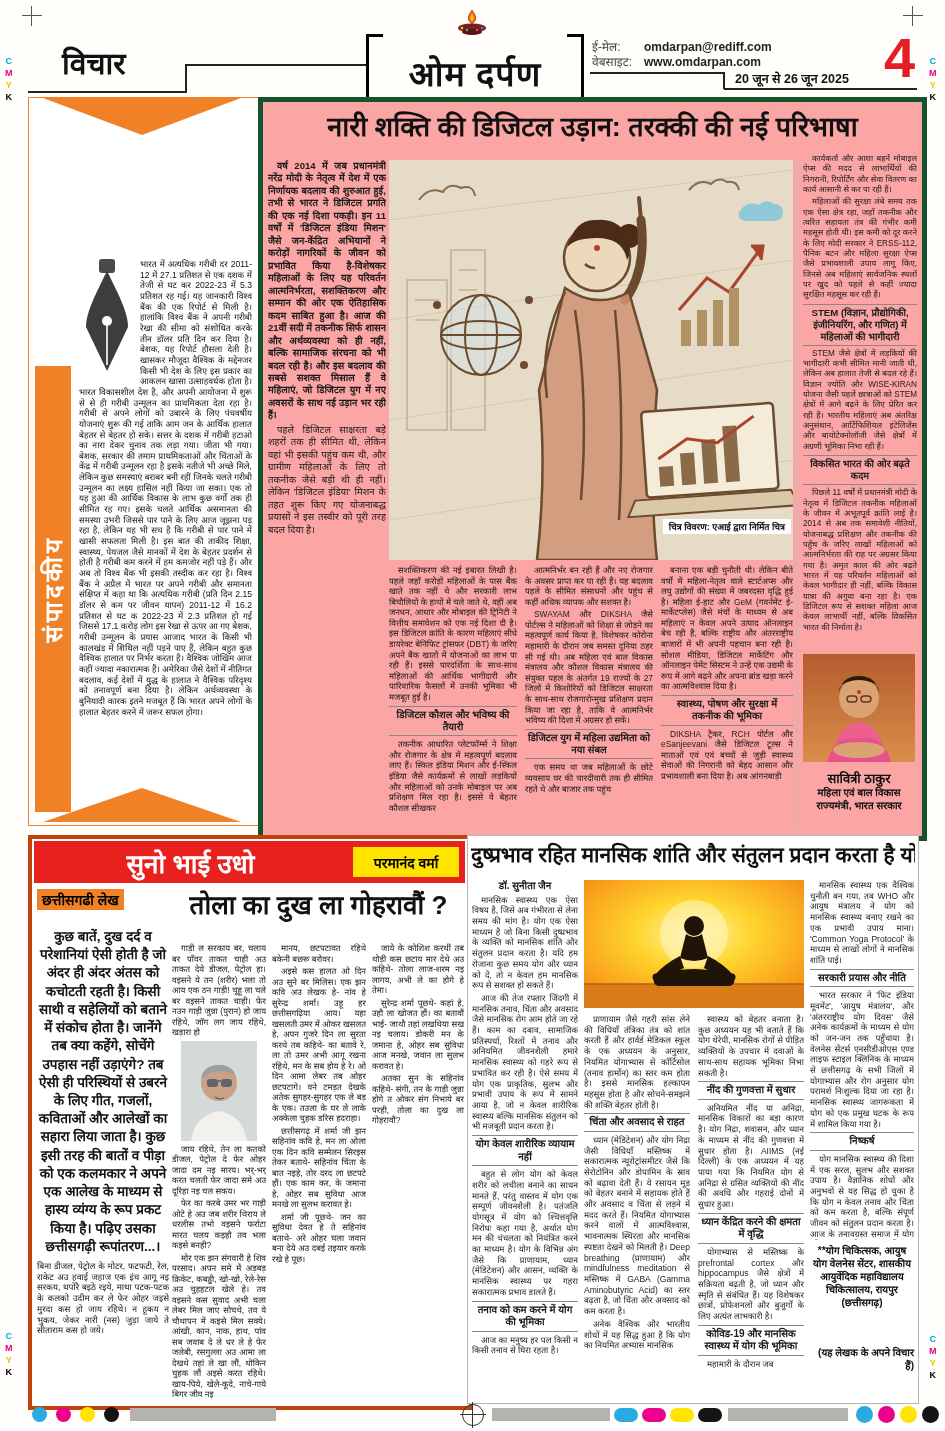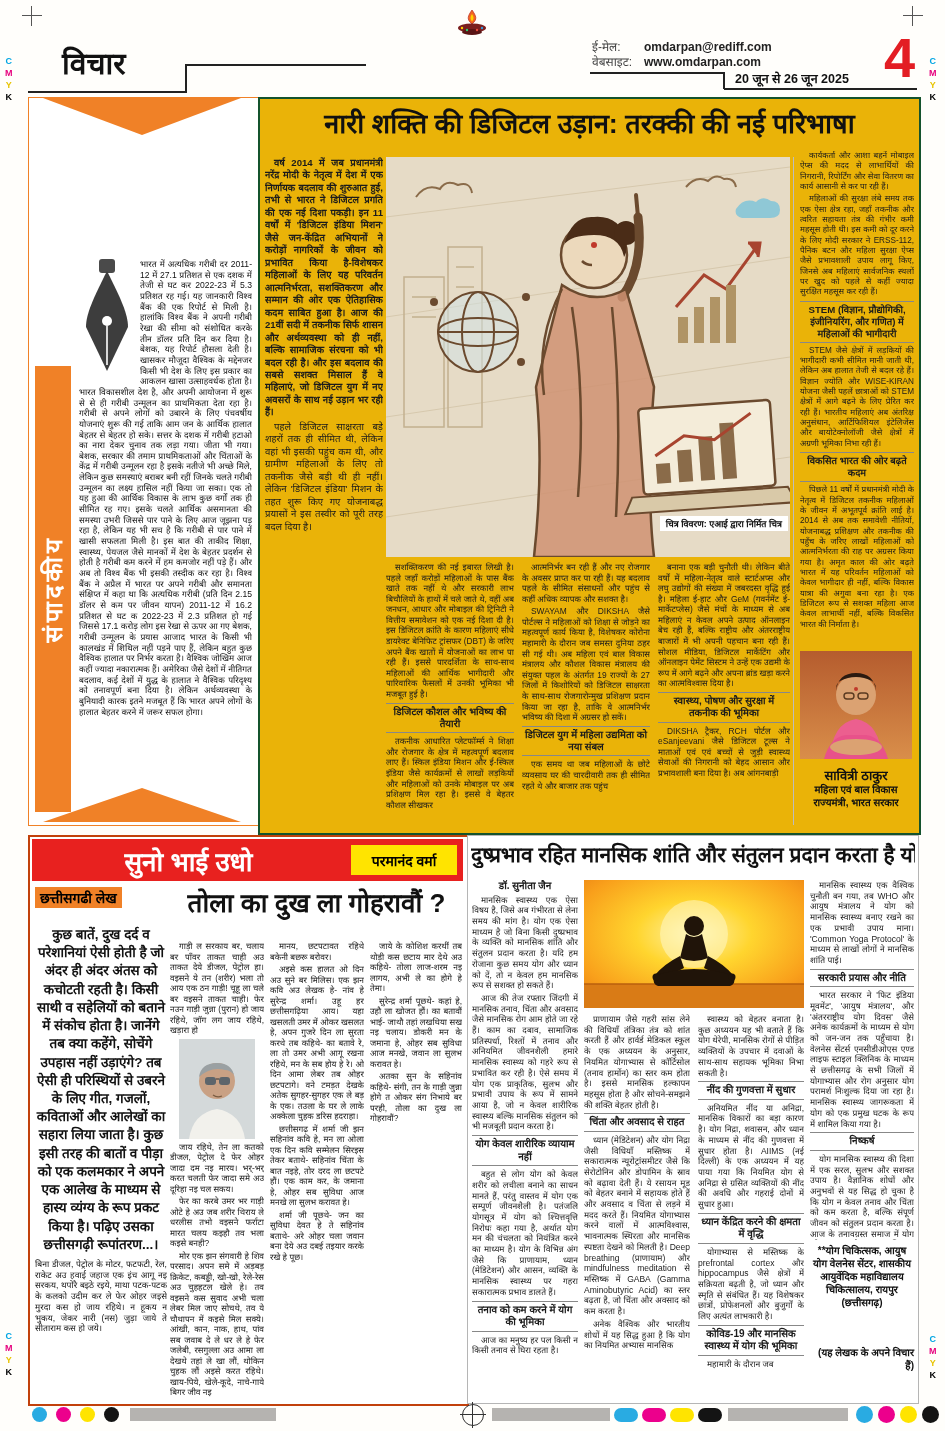--- a/index.html
+++ b/index.html
@@ -42,30 +42,30 @@
   
   .edit-box{left:28px;top:97px;width:229px;height:727px;border:1.5px solid #f08127;background:#fff;}
   .tri-down{left:14px;top:0;width:0;height:0;border-left:99px solid transparent;border-right:99px solid transparent;border-top:37px solid #f08127;}
   .tri-up{left:14px;bottom:3px;width:0;height:0;border-left:99px solid transparent;border-right:99px solid transparent;border-bottom:34px solid #f08127;}
   .edit-head{left:38px;top:38px;width:182px;text-align:right;font-size:27px;font-weight:800;line-height:1.28;}
   .edit-kicker{left:6px;top:268px;width:36px;height:446px;background:#f08127;display:flex;align-items:center;justify-content:center;}
   .edit-kicker span{writing-mode:vertical-rl;transform:rotate(180deg);color:#fff;font-size:24px;font-weight:800;letter-spacing:4px;}
   .edit-body{left:50px;top:150px;width:173px;height:534px;font-size:8.6px;line-height:1.24;text-align:justify;overflow:hidden;margin-top:11px;}
   .pen-float{float:left;width:56px;height:116px;margin:0 5px 3px 0;}
   
-  .lead-box{left:258px;top:97px;width:659px;height:734px;border:2px solid #14532d;background:#eab308;}
+  .lead-box{left:258px;top:97px;width:659px;height:734px;border:5px solid #14532d;background:#fca5a5;}
   .lead-head{left:4px;top:5px;width:651px;text-align:center;font-size:27px;font-weight:800;white-space:nowrap;overflow:hidden;}
   .lead-img{left:126px;top:58px;width:404px;height:400px;overflow:hidden;background:#e6dbc6;}
   .img-caption{position:absolute;right:2px;bottom:26px;background:#fff;font-size:9px;font-weight:bold;padding:1px 6px;}
   .vrule{background:#bdbdbd;width:1px;}
   .author-card{left:536px;top:552px;width:120px;height:172px;text-align:center;}
   .author-name{font-size:13px;font-weight:800;margin-top:3px;}
   .author-role{font-size:10px;font-weight:bold;line-height:1.25;}
   
-  .satire-box{left:28px;top:835px;width:437px;height:567px;border:2px solid #c2410c;background:#fff;}
+  .satire-box{left:28px;top:835px;width:437px;height:567px;border:4px solid #c2410c;background:#fff;}
   .satire-banner{left:2px;top:2px;width:431px;height:42px;background:#e8211f;}
   .satire-banner .t{position:absolute;left:0;right:118px;top:4px;text-align:center;color:#fff;font-size:26px;font-weight:800;}
   .columnist-box{position:absolute;right:6px;top:6px;width:106px;height:30px;background:#ffe400;display:flex;align-items:center;justify-content:center;font-size:14px;font-weight:800;color:#000;}
   .tag-orange{display:inline-block;background:#f08127;color:#000;font-size:14px;font-weight:800;padding:1px 5px;margin-bottom:18px;}
   .satire-intro{left:5px;top:50px;width:132px;height:508px;overflow:hidden;}
   .satire-intro .big{font-size:13.5px;font-weight:800;line-height:1.35;text-align:center;}
   .satire-intro .small{font-size:8.6px;line-height:1.25;text-align:justify;margin-top:5px;}
   .satire-head{left:140px;top:47px;width:293px;text-align:center;font-size:26px;font-weight:800;white-space:nowrap;overflow:hidden;}
   .authphoto{width:76px;height:100px;margin:3px auto;display:block;}
   
@@ -105,20 +105,25 @@
       <span class="c-m">M</span>
       <span class="c-y">Y</span>
       <span class="c-k">K</span>
   </div>
 
   <div class="abs section-label" style="left:62px;top:42px;">विचार</div>
   <div class="abs rule" style="left:28px;top:91px;width:158px;height:2px;"></div>
   <div class="abs rule" style="left:185px;top:64px;width:2px;height:29px;"></div>
   <div class="abs rule" style="left:186px;top:64px;width:180px;height:2px;"></div>
 
+  <div class="abs mast-box" style="left:366px;top:34px;">
+    <div class="bracket-l"></div>
+    <div class="bracket-r"></div>
+    <div class="mast-title">ओम दर्पण</div>
+  </div>
 
   <svg class="abs" style="left:452px;top:8px;" width="40" height="30" viewBox="0 0 40 30">
     <path d="M20 2 C24 8 26 11 20 16 C14 11 16 8 20 2 Z" fill="#f26522" stroke="#c0392b" stroke-width="0.8"></path>
     <path d="M20 6 C22 9 22 11 20 13.5 C18 11 18 9 20 6 Z" fill="#ffd200"></path>
     <ellipse cx="20" cy="20" rx="14" ry="4.5" fill="#7a1f1f"></ellipse>
     <ellipse cx="20" cy="24" rx="10" ry="3" fill="#5a1414"></ellipse>
     <circle cx="10" cy="20" r="1.2" fill="#ffd200"></circle>
       <circle cx="15" cy="22" r="1.2" fill="#2ecc71"></circle>
     <circle cx="25" cy="22" r="1.2" fill="#e74c3c"></circle>
       <circle cx="30" cy="20" r="1.2" fill="#3498db"></circle>

